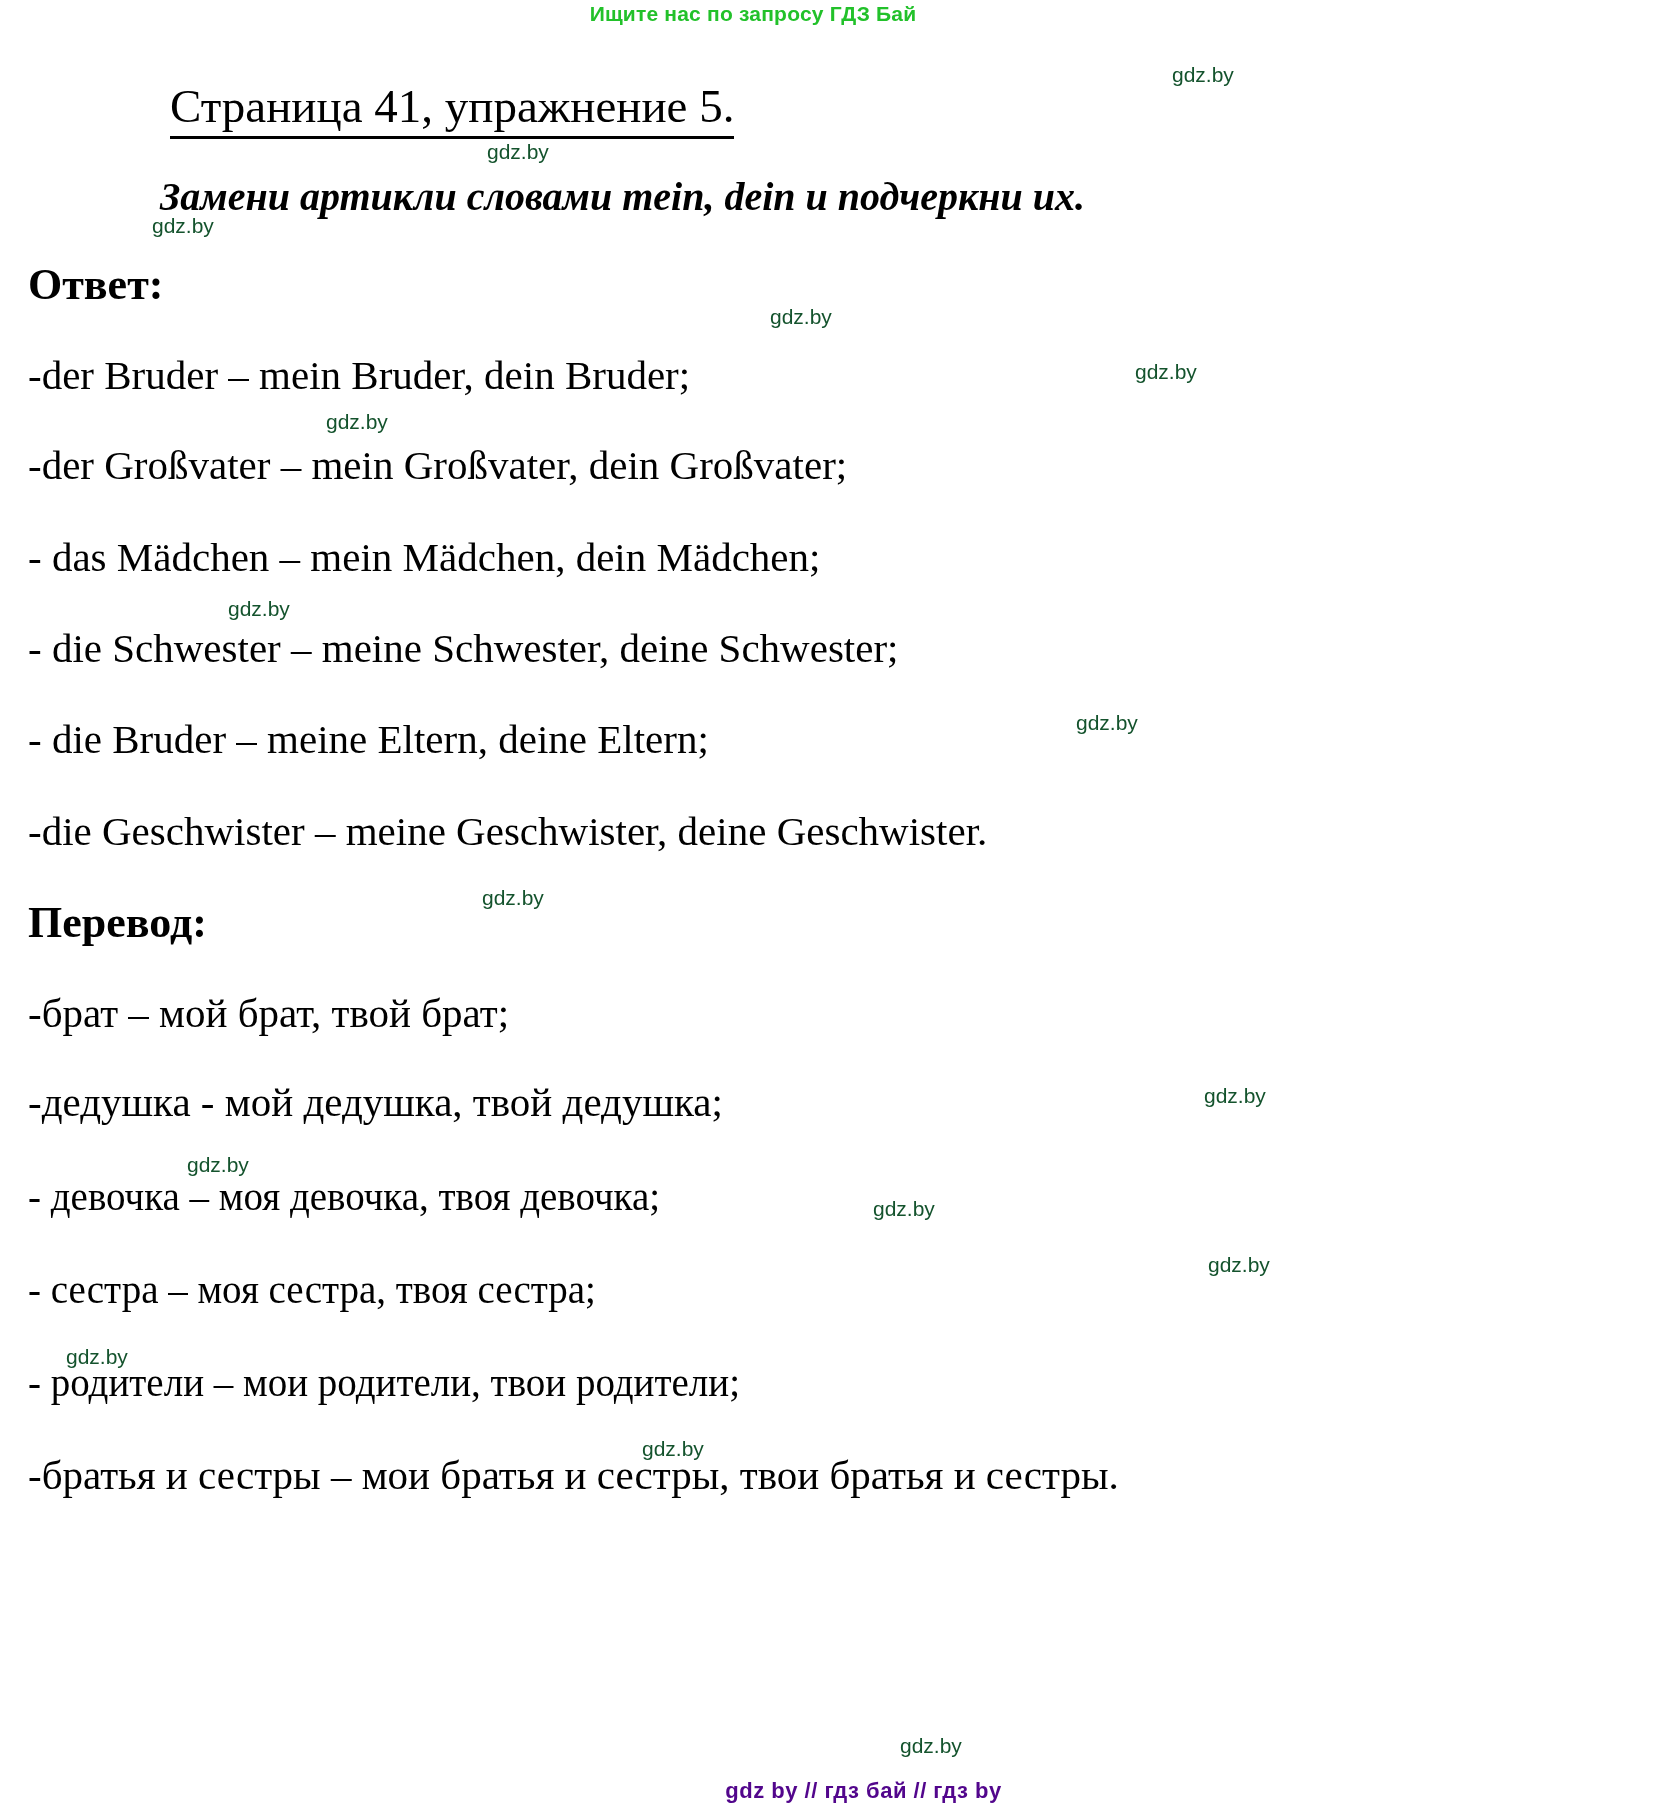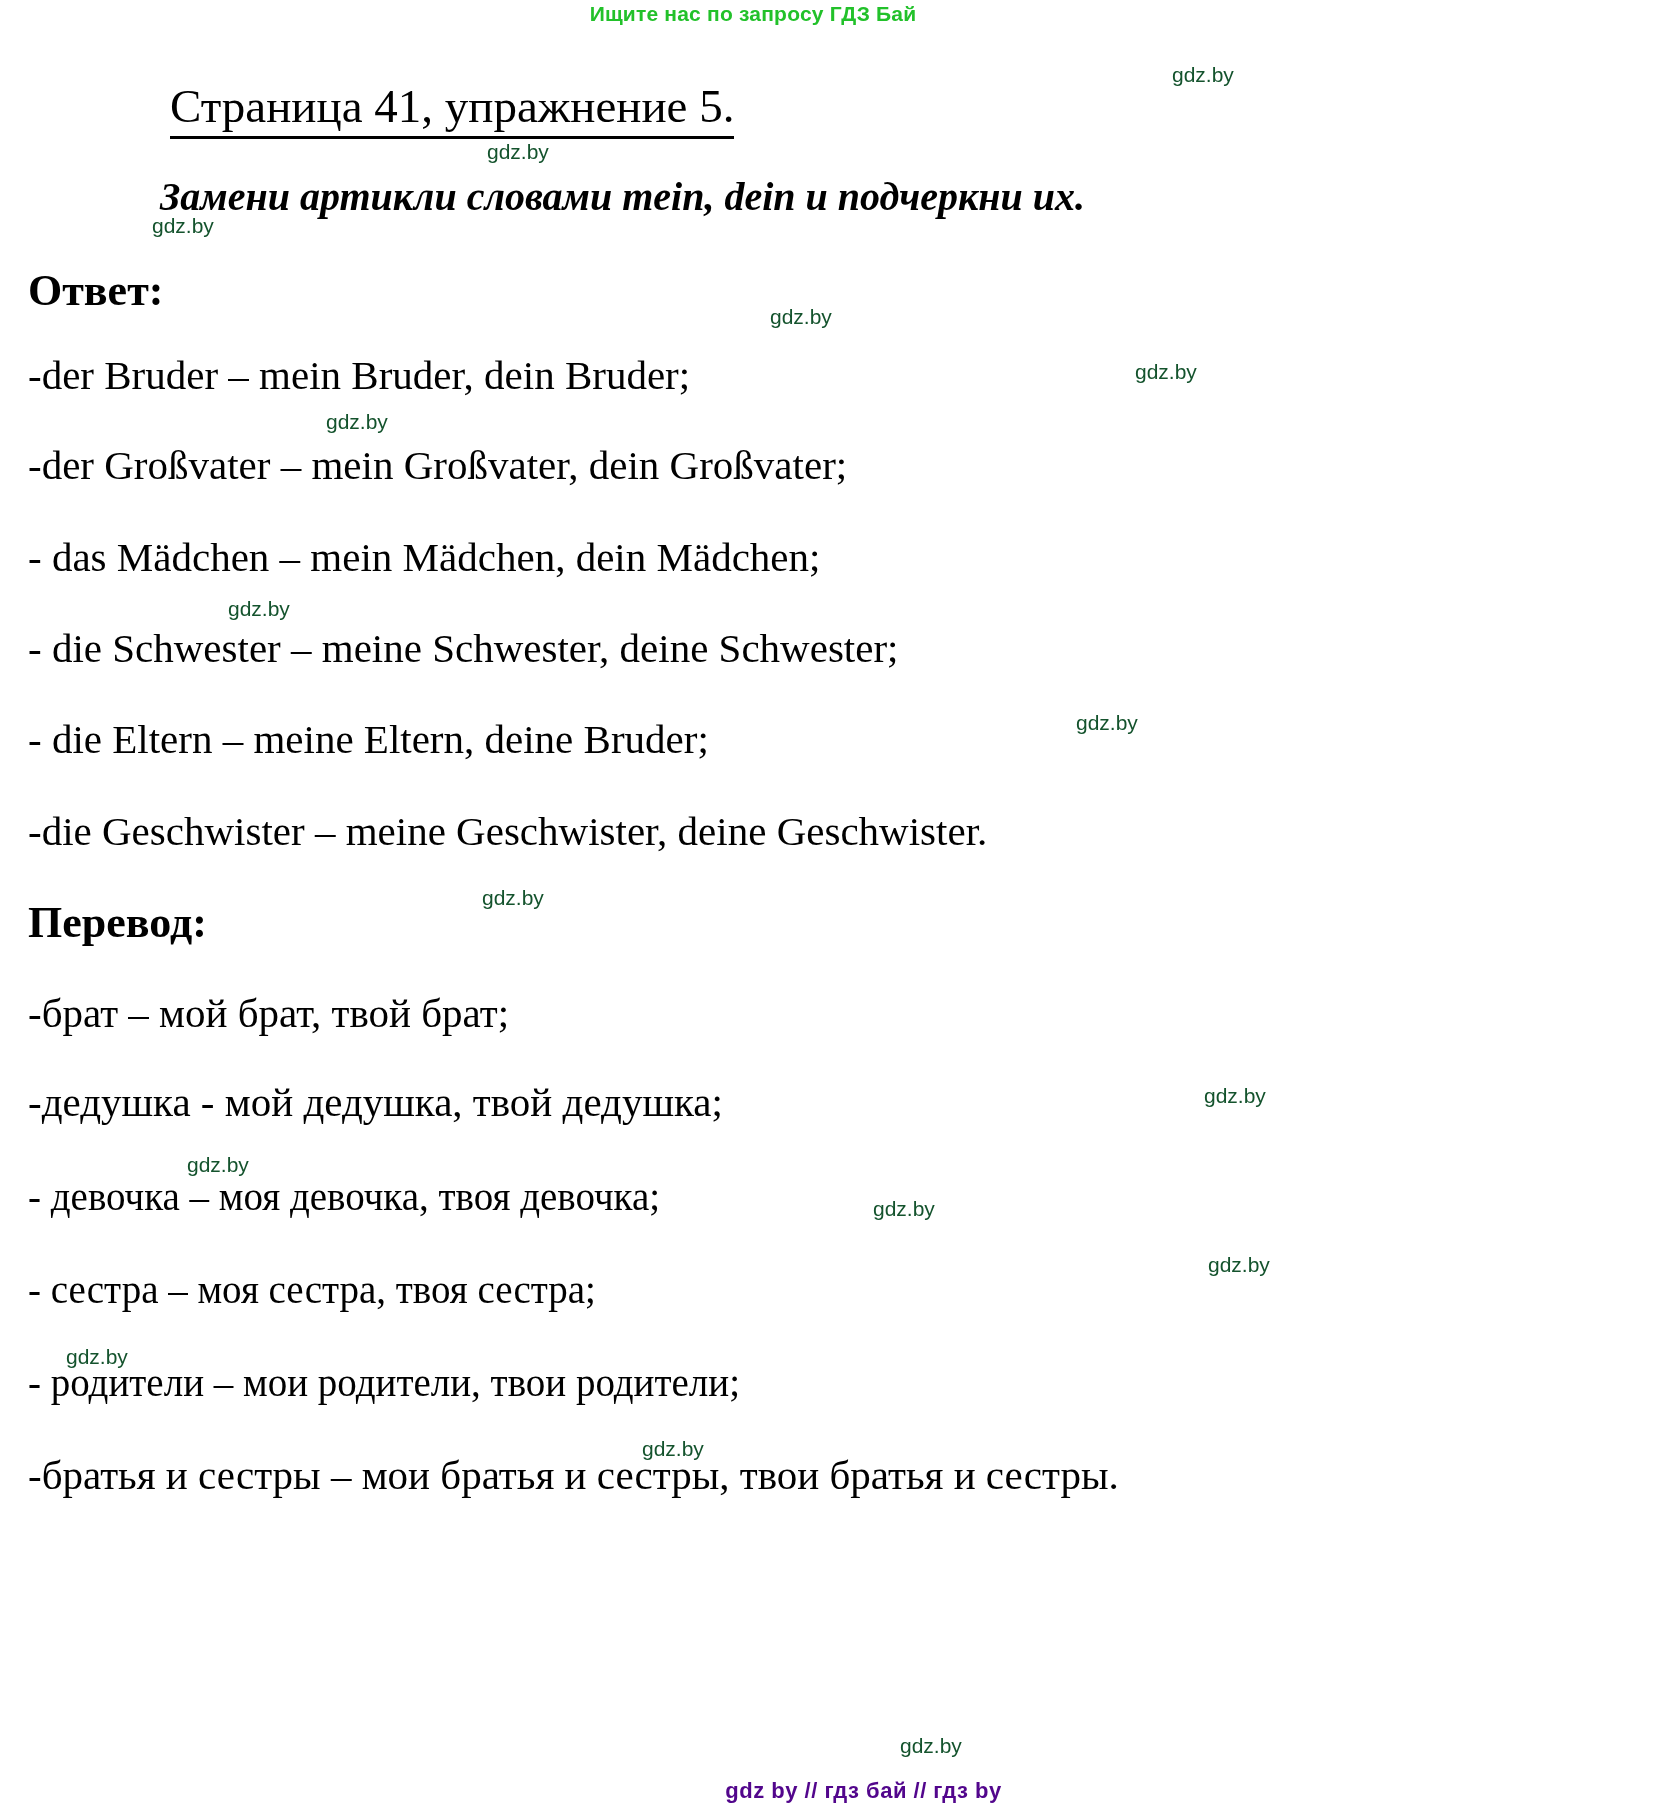--- a/index.html
+++ b/index.html
@@ -68,21 +68,21 @@
   }
 
   .section-head {
     position: absolute;
     left: 28px;
     font-size: 44px;
     line-height: 54px;
     font-weight: 700;
     white-space: nowrap;
   }
-  .section-head.answer  { top: 264px; }
+  .section-head.answer  { top: 258px; }
   .section-head.transl  { top: 896px; }
 
   .line {
     position: absolute;
     left: 28px;
     font-size: 41px;
     line-height: 50px;
     font-weight: 400;
     white-space: nowrap;
   }
@@ -140,21 +140,21 @@
   <div class="title">Страница 41, упражнение 5.</div>
 
   <div class="task">Замени артикли словами mein, dein и подчеркни их.</div>
 
   <div class="section-head answer">Ответ:</div>
 
   <div class="line l-de1">-der Bruder – mein Bruder, dein Bruder;</div>
   <div class="line l-de2">-der Großvater – mein Großvater, dein Großvater;</div>
   <div class="line l-de3">- das Mädchen – mein Mädchen, dein Mädchen;</div>
   <div class="line l-de4">- die Schwester – meine Schwester, deine Schwester;</div>
-  <div class="line l-de5">- die Eltern – meine Eltern, deine Bruder;</div>
+  <div class="line l-de5">- die Bruder – meine Eltern, deine Eltern;</div>
   <div class="line l-de6">-die Geschwister – meine Geschwister, deine Geschwister.</div>
 
   <div class="section-head transl">Перевод:</div>
 
   <div class="line l-ru1">-брат – мой брат, твой брат;</div>
   <div class="line l-ru2">-дедушка - мой дедушка, твой дедушка;</div>
   <div class="line l-ru3">- девочка – моя девочка, твоя девочка;</div>
   <div class="line l-ru4">- сестра – моя сестра, твоя сестра;</div>
   <div class="line l-ru5">- родители – мои родители, твои родители;</div>
   <div class="line l-ru6">-братья и сестры – мои братья и сестры, твои братья и сестры.</div>

